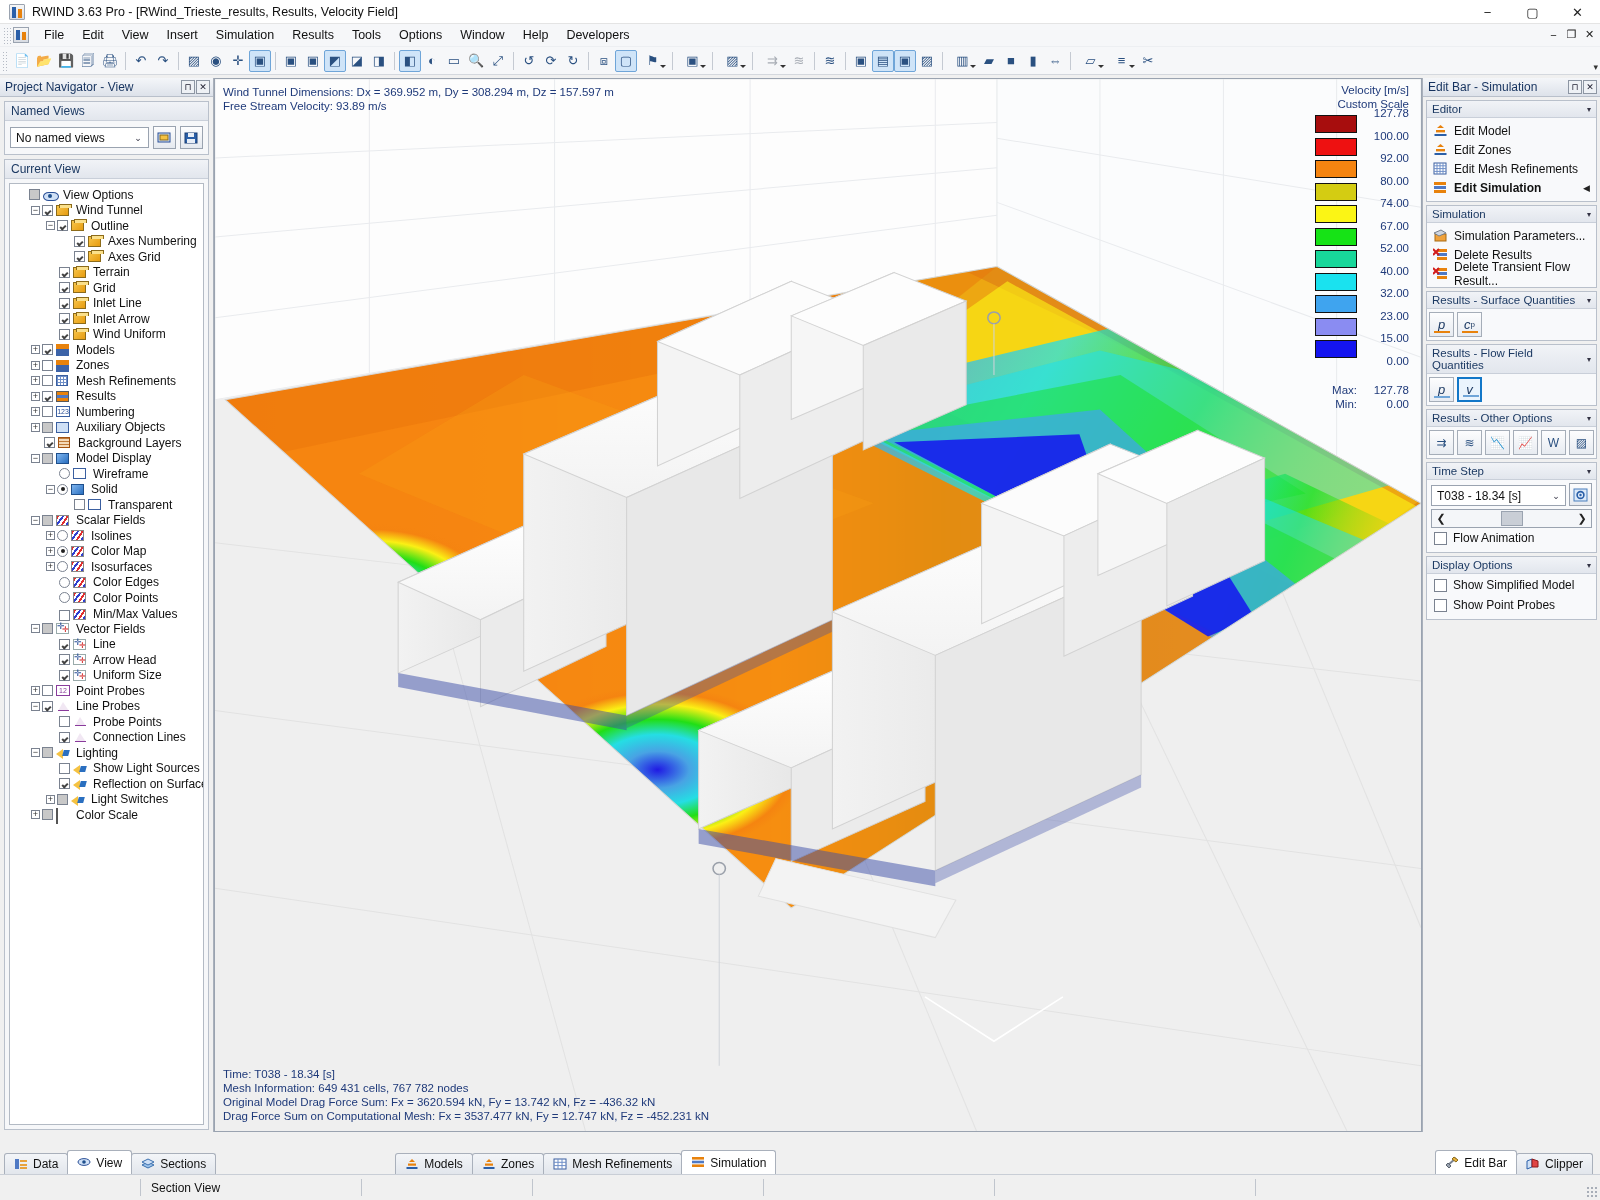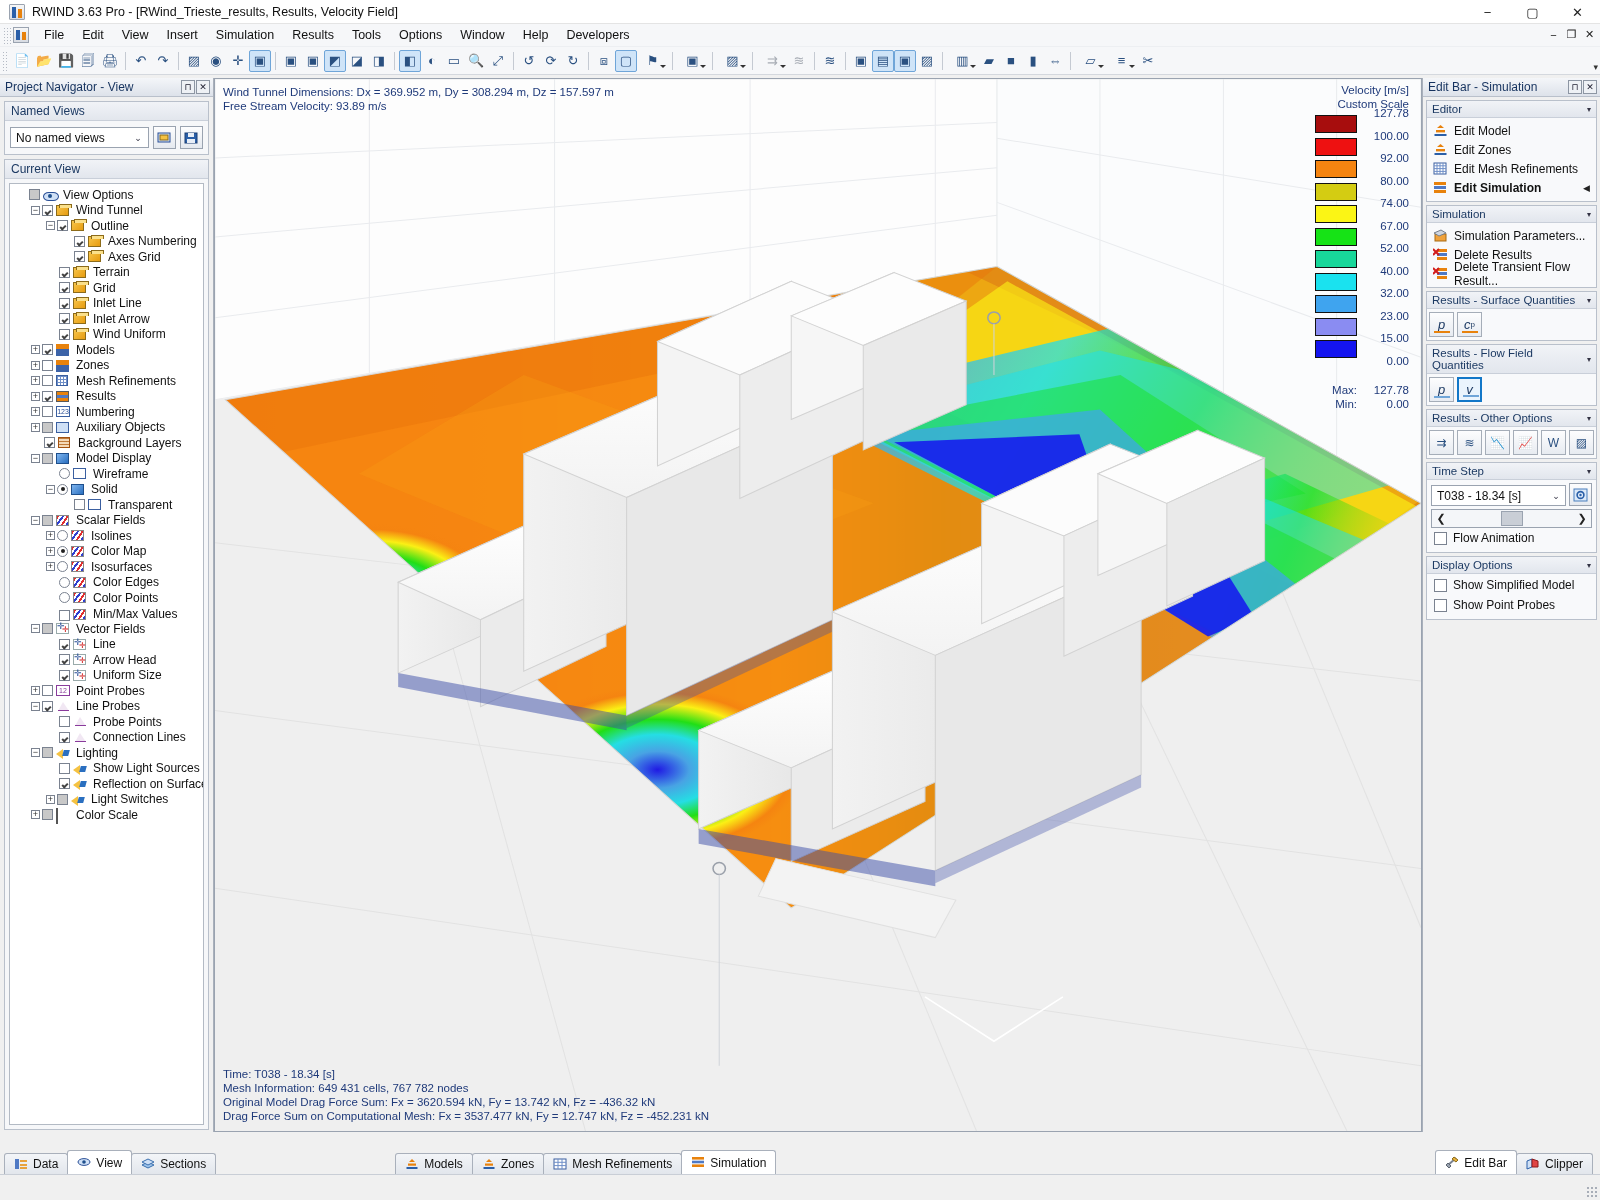--- a/index.html
+++ b/index.html
@@ -1428,15 +1428,29 @@
           <span class="ti"><svg width="14" height="12" viewBox="0 0 14 12">
               <polygon points="1,3 6,1 6,9 1,11" fill="#cfe0f6" stroke="#2a5fa8"></polygon>
               <polygon points="6,1 12,3 12,9 6,9" fill="#e04444" stroke="#8c1a1a"></polygon>
             </svg></span>
           <span>Clipper</span>
         </div>
       </div>
   </div>
 
   <div class="statusbar">
+    <div id="status-cells" style="display:flex;align-items:center;">
+        <div class="st-cell" style="width: 140px;"></div>
+        <div class="st-div"></div>
+        <div class="st-cell" style="width: 220px;">Section View</div>
+        <div class="st-div"></div>
+        <div class="st-cell" style="width: 170px;"></div>
+        <div class="st-div"></div>
+        <div class="st-cell" style="width: 230px;"></div>
+        <div class="st-div"></div>
+        <div class="st-cell" style="width: 230px;"></div>
+        <div class="st-div"></div>
+        <div class="st-cell" style="width: 260px;"></div>
+        <div class="st-div"></div>
+      </div>
     <div class="grip-corner"></div>
   </div>
 </div>
 
 </body></html>

